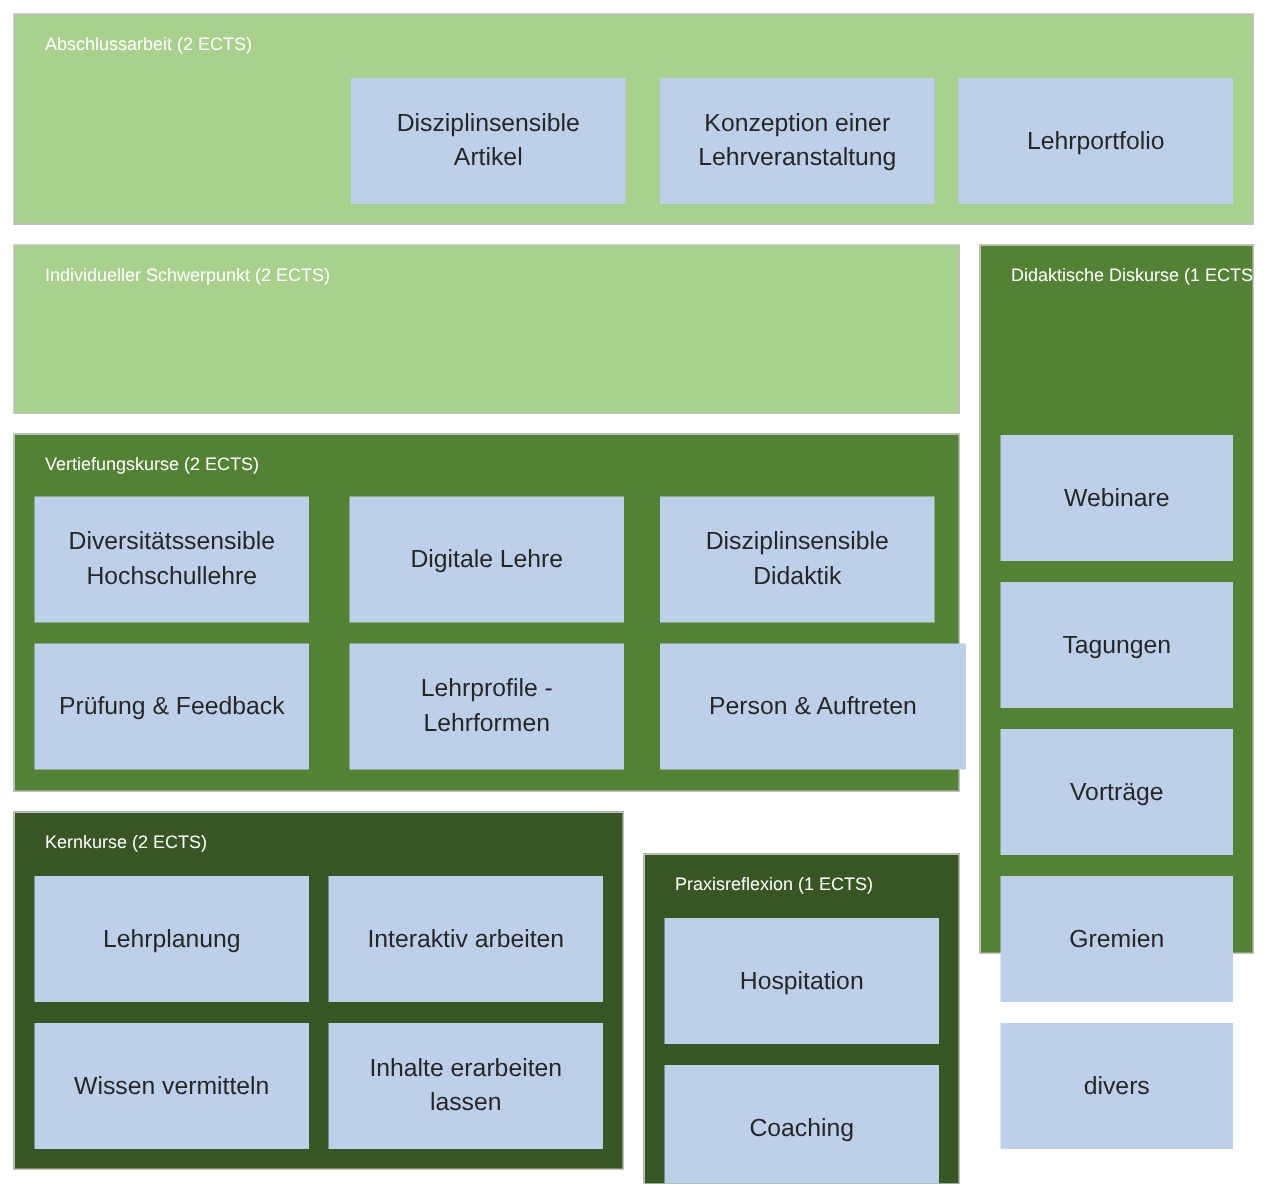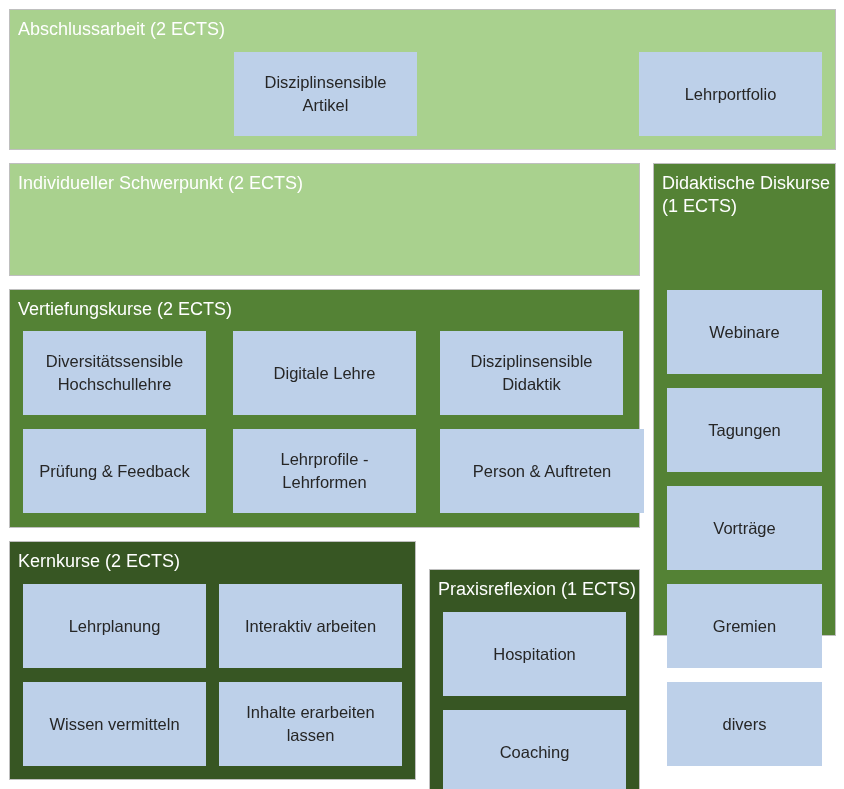--- a/index.html
+++ b/index.html
@@ -2,31 +2,32 @@
 <html><head>
 <meta charset="utf-8">
 <style>
   html, body { margin:0; padding:0; background:#ffffff; }
   body { width:844px; height:789px; position:relative; overflow:hidden;
          font-family:"Liberation Sans", "DejaVu Sans", sans-serif; }
   .panel { position:absolute; box-sizing:border-box; border:1px solid #bfbfbf; }
   .light { background:#a9d18e; }
   .mid   { background:#548235; }
   .dark  { background:#375623; }
-  .ptitle { position:absolute; left:8px; top:8px; color:#ffffff; font-size:18px; line-height:23px; }
+  .ptitle { position:absolute; left:20px; top:8px; color:#ffffff; font-size:12px; line-height:23px; }
   .box { position:absolute; box-sizing:border-box; background:#bdd0e9;
          display:flex; align-items:center; justify-content:center; text-align:center;
          color:#262626; font-size:16.5px; line-height:23px; padding:12px 6px; }
 </style>
 </head>
 <body>
 
 <div class="panel light" style="left:9px;top:9px;width:827px;height:141px;">
   <div class="ptitle">Abschlussarbeit (2 ECTS)</div>
   <div class="box" style="left:224px;top:42px;width:183px;height:84px;padding:0 20px;">Disziplinsensible Artikel</div>
+  <div class="box" style="left:430px;top:42px;width:183px;height:84px;padding:0 14px;">Konzeption einer Lehrveranstaltung</div>
   <div class="box" style="left:629px;top:42px;width:183px;height:84px;">Lehrportfolio</div>
 </div>
 
 <div class="panel light" style="left:9px;top:163px;width:631px;height:113px;">
   <div class="ptitle">Individueller Schwerpunkt (2 ECTS)</div>
 </div>
 
 <div class="panel mid" style="left:653px;top:163px;width:183px;height:473px;">
   <div class="ptitle" style="width:170px;">Didaktische Diskurse (1 ECTS)</div>
   <div class="box" style="left:13px;top:126px;width:155px;height:84px;">Webinare</div>

